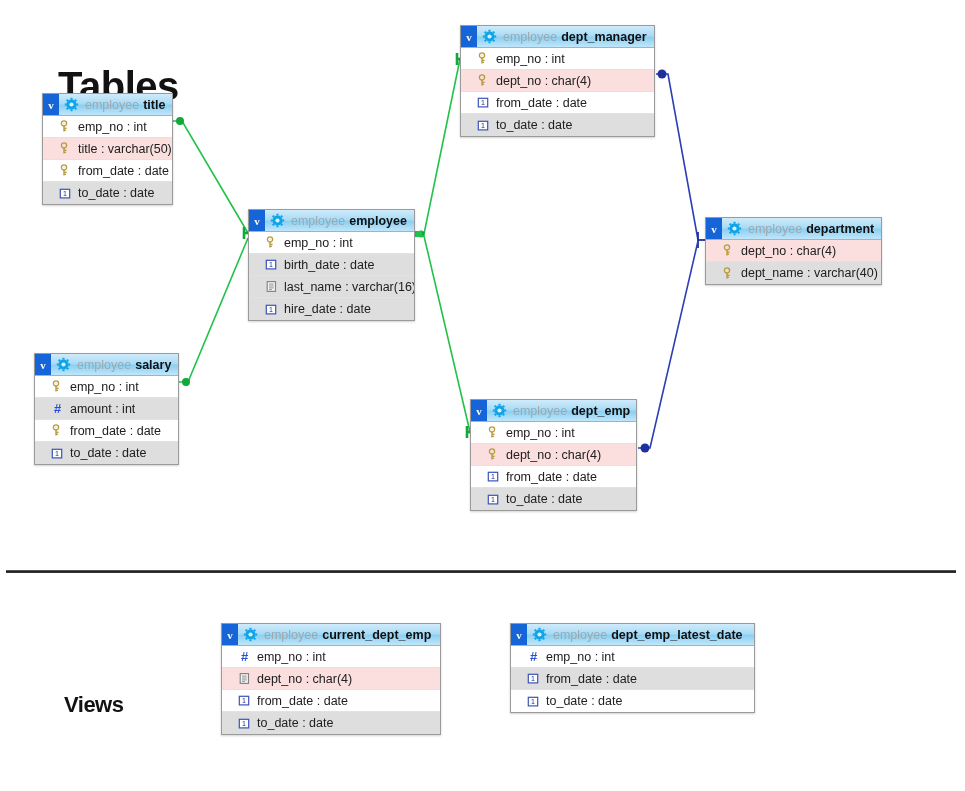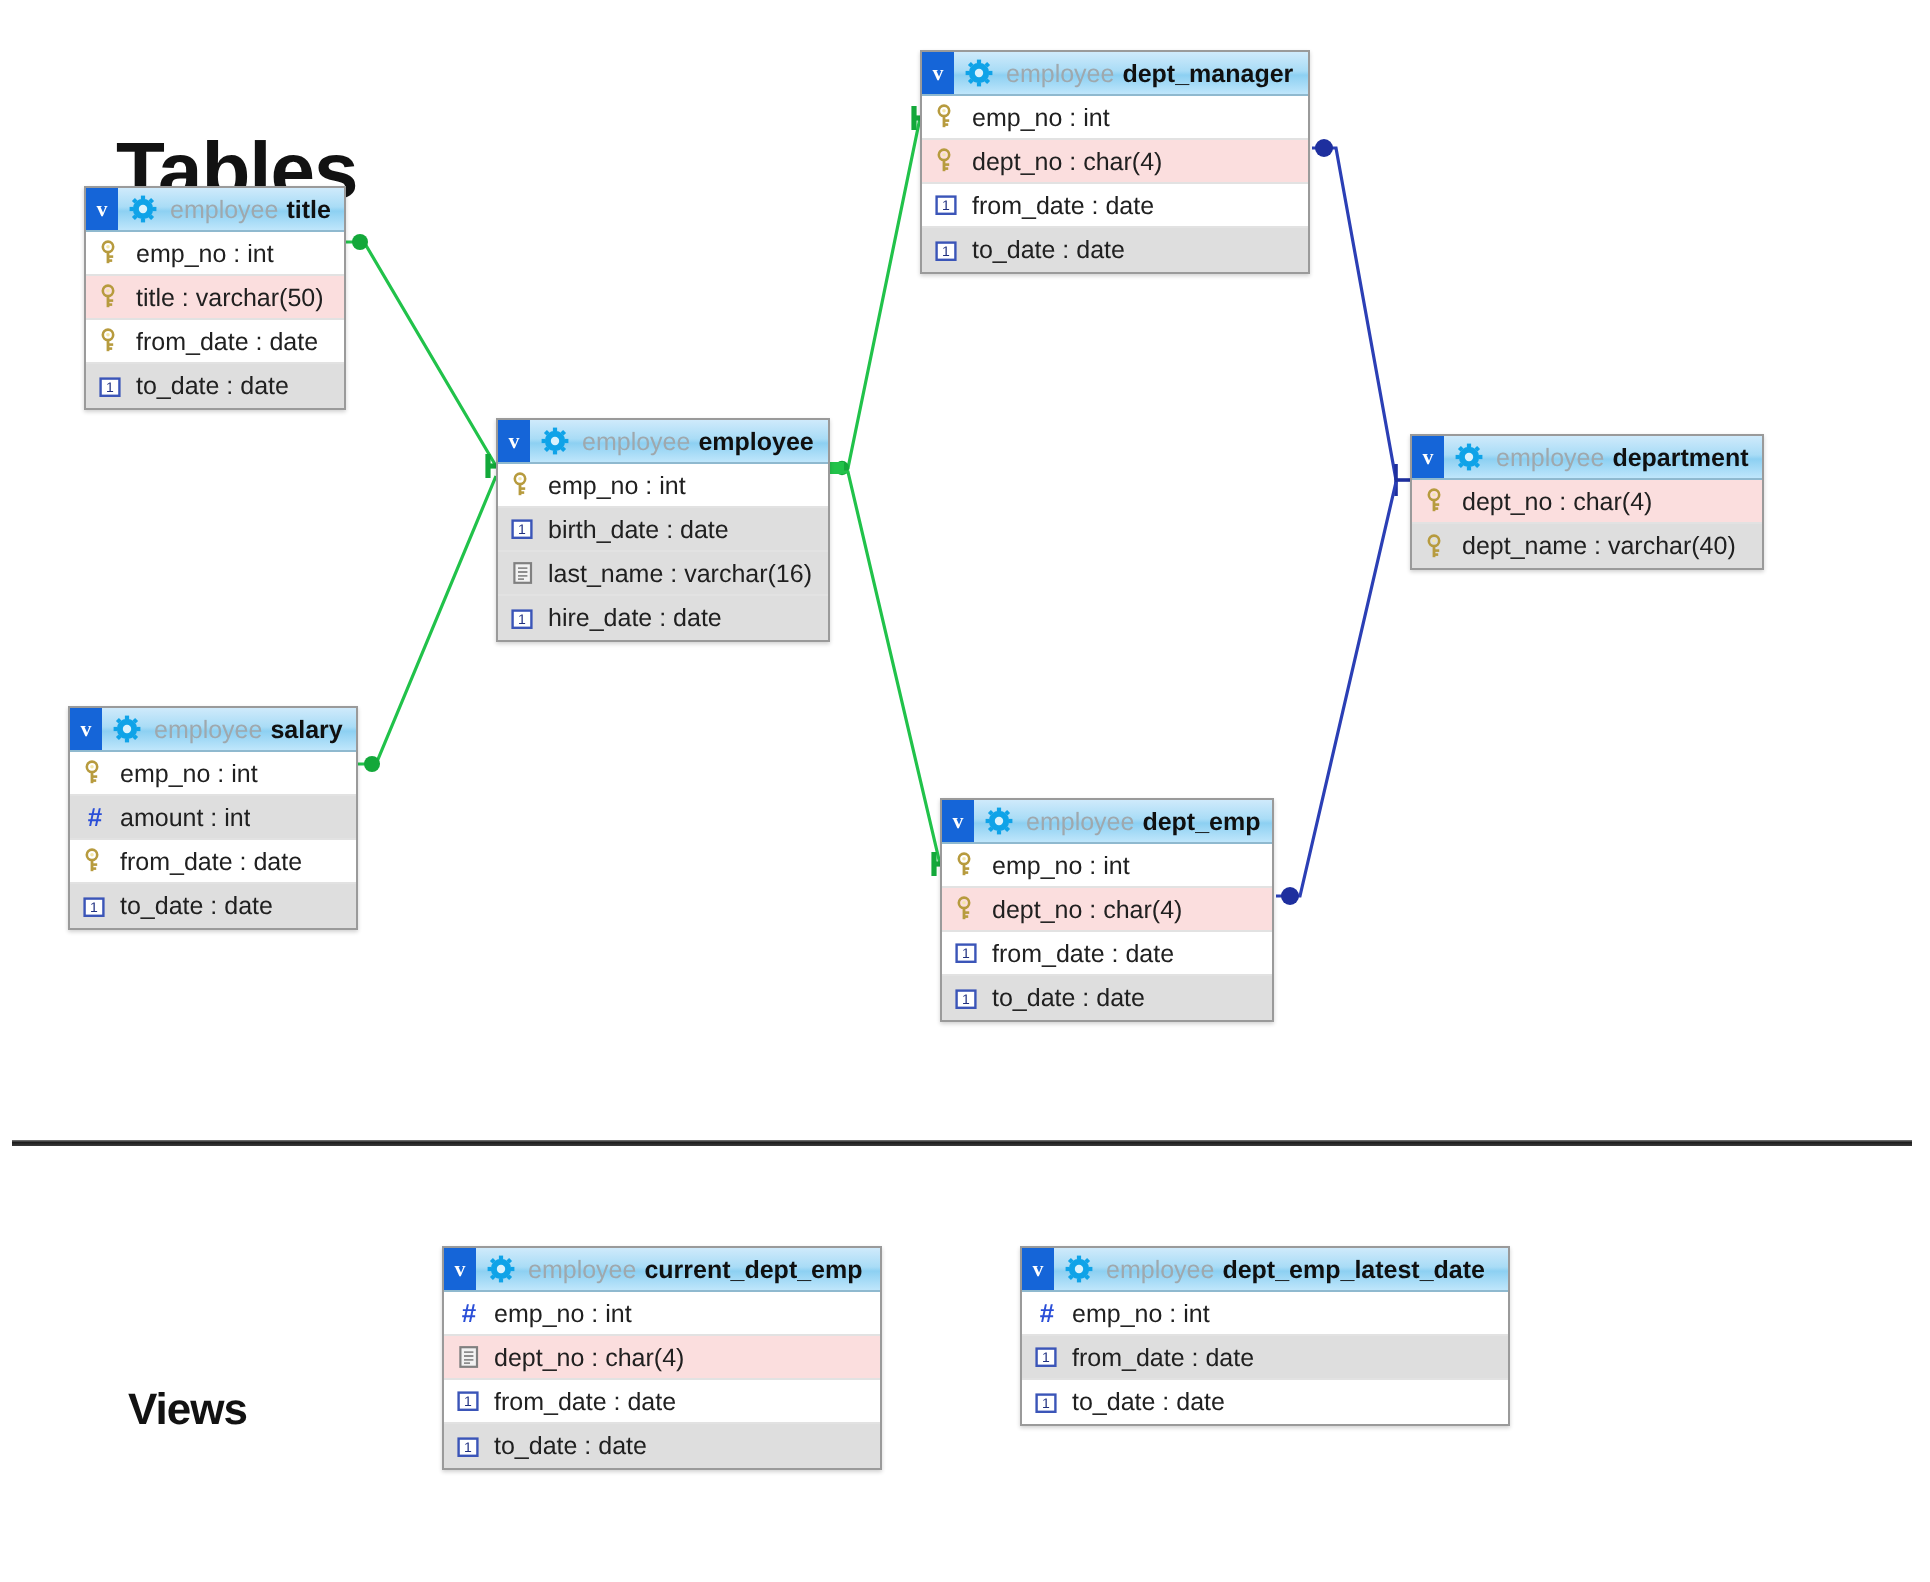--- a/index.html
+++ b/index.html
@@ -74,21 +74,21 @@
     font-weight:bold;
     color:#101010;
     white-space:nowrap;
     text-align:right;
   }
 
   .col-row{
     display:flex;align-items:center;
     height:22px;
     box-sizing:border-box;
-    padding-left:6px;
+    padding-left:16px;
     border-bottom:1px solid #e2e2e2;
     font-size:12.5px;
     color:#202020;
     white-space:nowrap;
   }
   .col-row:last-child{border-bottom:none;}
   .col-row.bg-white{background:#ffffff;}
   .col-row.bg-grey{background:#dedede;}
   .col-row.bg-pink{background:#fbdede;text-align:right;}
 

